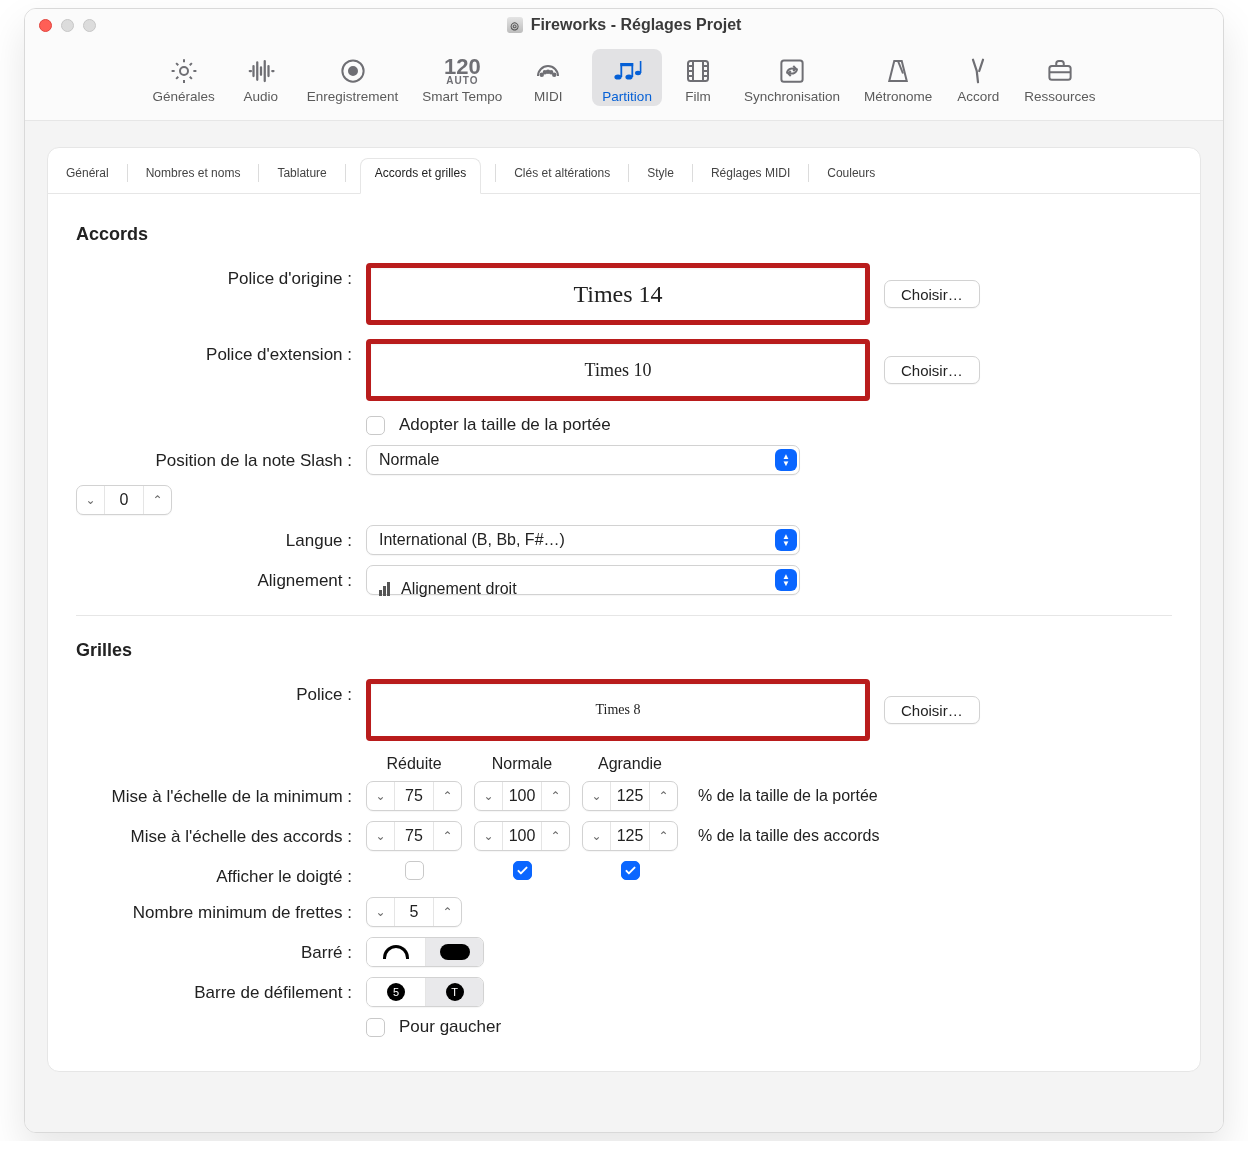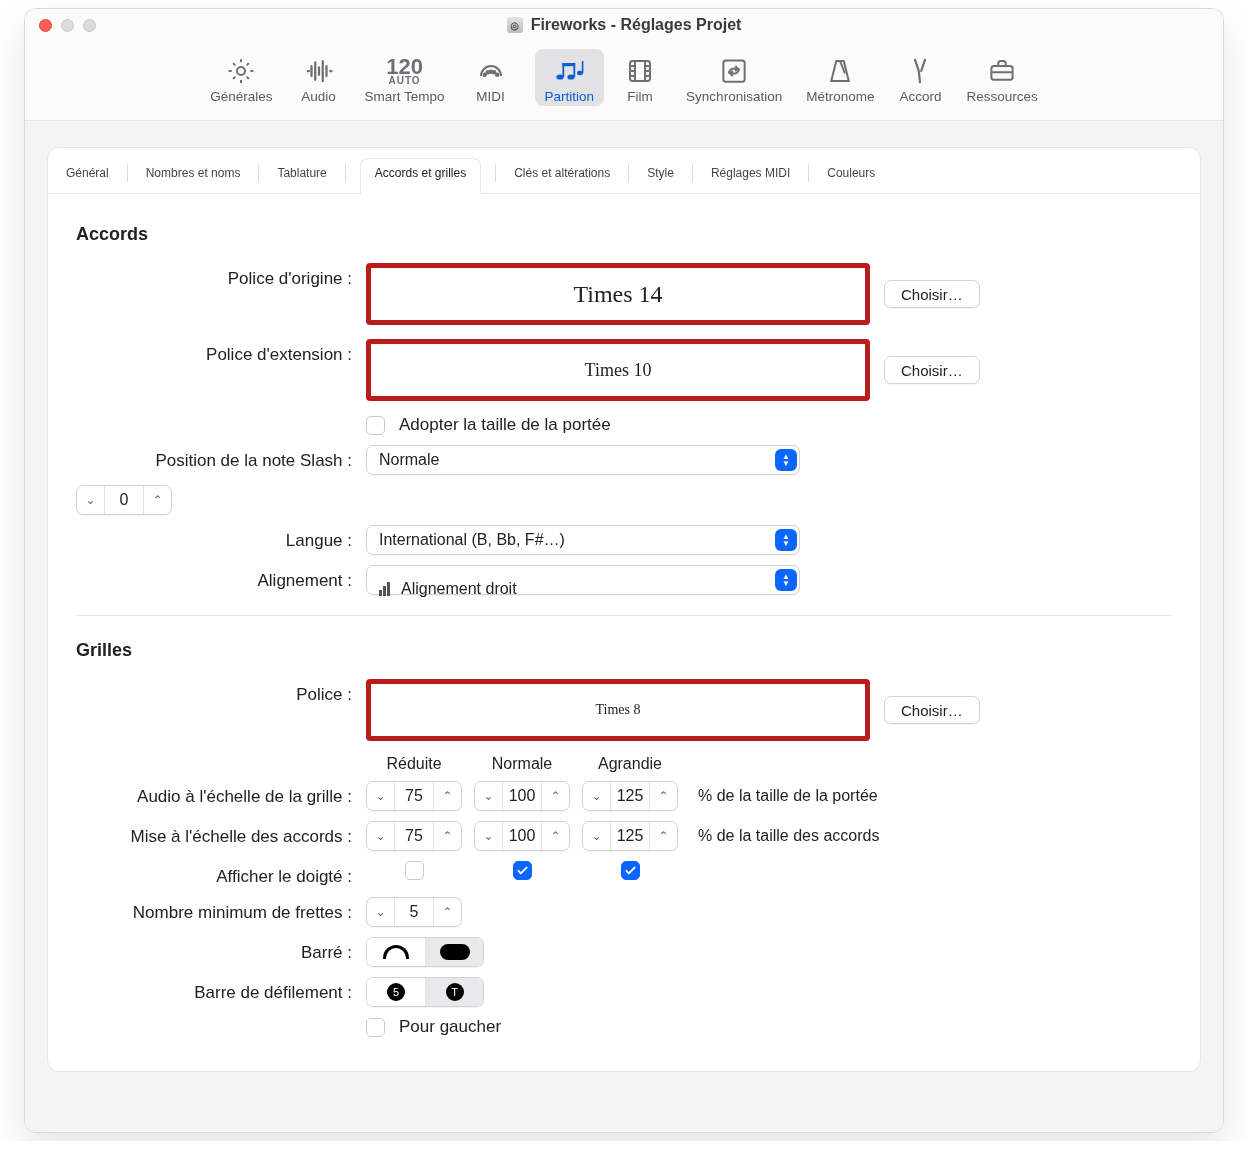--- a/index.html
+++ b/index.html
@@ -285,20 +285,29 @@
       </div>
       <span>Générales</span>
     </div>
     <div class="tool">
       <div class="ico">
         <svg viewBox="0 0 24 24" fill="none" stroke="currentColor" stroke-width="1.8" stroke-linecap="round">
               <path d="M3 12h1M6 8v8M9 5v14M12 9v6M15 4v16M18 8v8M21 12h1"></path>
             </svg>
       </div>
       <span>Audio</span>
+    </div>
+    <div class="tool">
+      <div class="ico">
+        <svg viewBox="0 0 24 24" fill="none" stroke="currentColor" stroke-width="1.6">
+              <circle cx="12" cy="12" r="8.5"></circle>
+              <circle cx="12" cy="12" r="3.2" fill="currentColor"></circle>
+            </svg>
+      </div>
+      <span>Enregistrement</span>
     </div>
     <div class="tool">
       <div class="ico smart-tempo-icon">
         <div>
           <div class="big">120</div>
           <div class="small">AUTO</div>
         </div>
       </div>
       <span>Smart Tempo</span>
     </div>
@@ -485,21 +494,21 @@
           </div>
         </div>
 
         <div class="col-header">
           <span>Réduite</span>
           <span>Normale</span>
           <span>Agrandie</span>
         </div>
 
         <div class="row tight">
-          <div class="lbl">Audio à l'échelle de la grille :</div>
+          <div class="lbl">Mise à l'échelle de la minimum :</div>
           <div class="ctrl3">
             <div class="stepper">
               <span class="sbtn">⌄</span>
                   <span class="val">75</span>
                   <span class="sbtn">⌃</span>
             </div>
             <div class="stepper">
               <span class="sbtn">⌄</span>
                   <span class="val">100</span>
                   <span class="sbtn">⌃</span>

